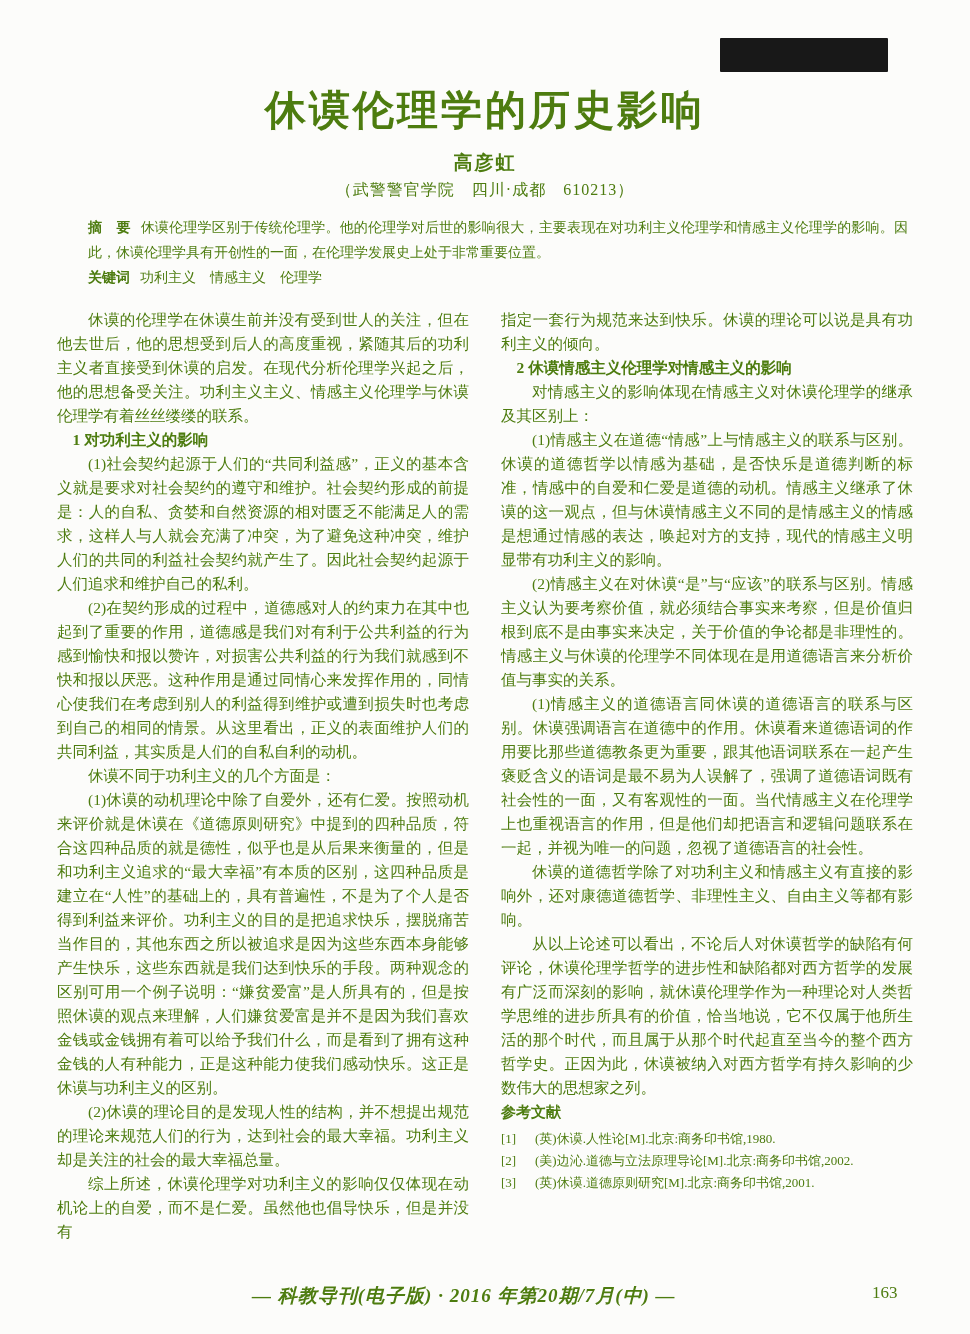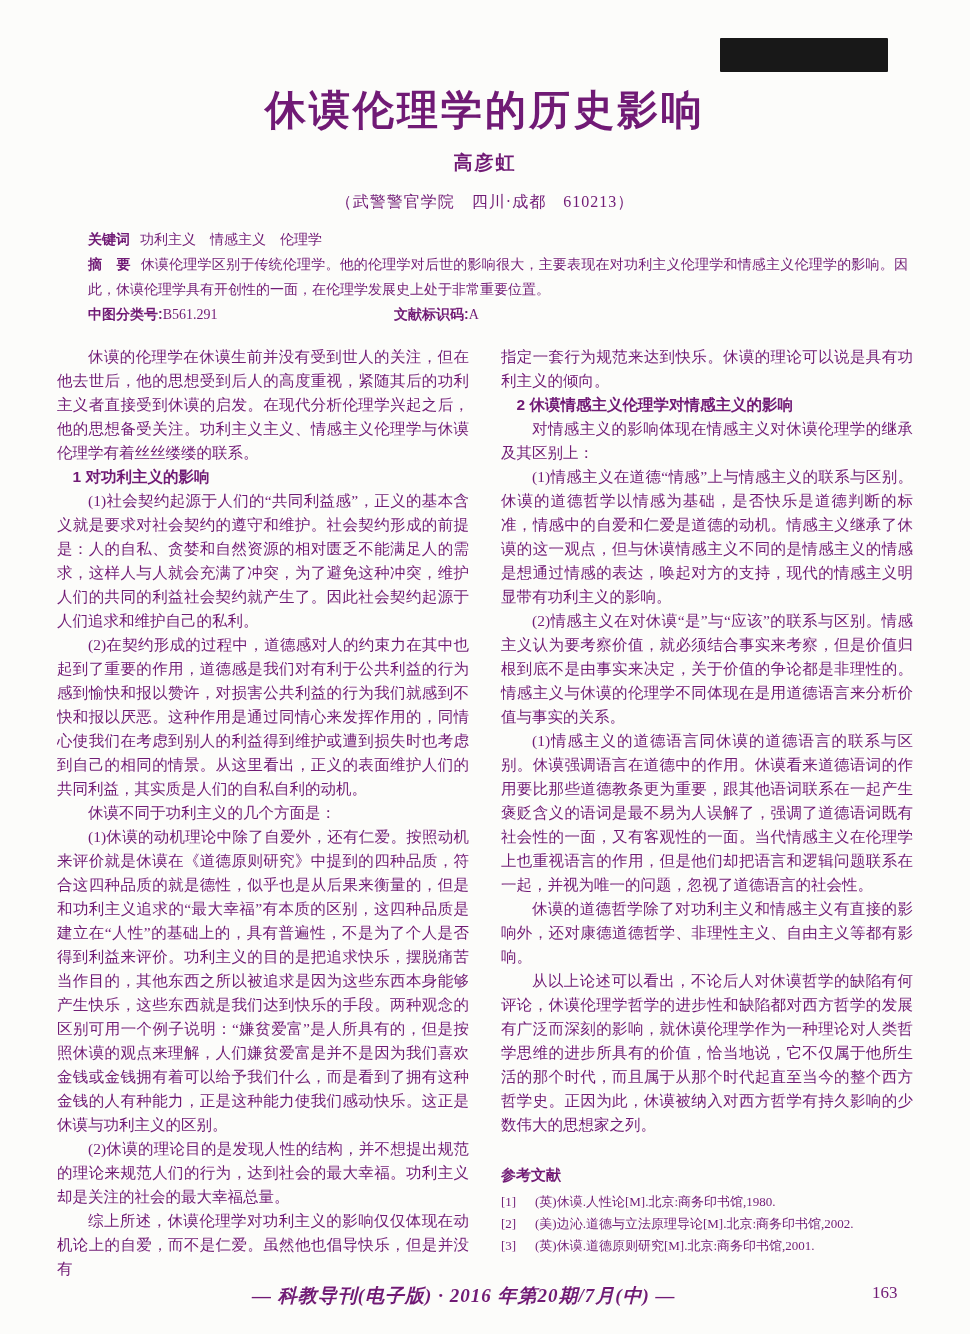--- a/index.html
+++ b/index.html
@@ -4,21 +4,21 @@
 <style>
   html, body { margin: 0; padding: 0; }
   body { background: #e8e8e6; }
   .page {
     position: relative;
     width: 970px;
     height: 1334px;
     margin: 0 auto;
     background: #fcfcfa;
     overflow: hidden;
-    color: #701a75;
+    color: #4d7c0f;
     font-family: "Liberation Serif", serif;
   }
   .redaction {
     position: absolute;
     left: 720px; top: 38px;
     width: 168px; height: 34px;
     background: #181818;
     border-radius: 1px;
   }
   .title {
@@ -31,21 +31,21 @@
     letter-spacing: 3px;
   }
   .author {
     margin-top: 16px;
     text-align: center;
     font-size: 19px;
     font-weight: bold;
     letter-spacing: 2px;
   }
   .affiliation {
-    margin-top: 16px;
+    margin-top: 4px;
     text-align: center;
     font-size: 16px;
     letter-spacing: 1px;
   }
   .meta {
     margin: 14px 62px 0 88px;
     font-size: 14px;
     line-height: 25px;
     text-align: justify;
   }
@@ -67,26 +67,26 @@
     width: 420px;
     font-size: 15.5px;
     line-height: 24px;
     text-align: justify;
   }
   .col p { margin: 0; text-indent: 2em; }
   .col p.no-indent { text-indent: 0; }
   .sec {
     margin: 0;
     padding-left: 1em;
-    font-family: Liberation Sans, sans-serif;
+    font-family: Liberation Serif, serif;
     font-weight: bold;
     font-size: 15.5px;
     line-height: 24px;
   }
-  .refs { margin-top: 26px; }
+  .refs { }
   .refs-heading {
     margin: 0 0 4px 0;
     font-family: "Liberation Sans", sans-serif;
     font-weight: bold;
     font-size: 15px;
     line-height: 24px;
   }
   .ref-item {
     display: flex;
     font-size: 13px;
@@ -121,27 +121,24 @@
 <div class="page">
 
   <div class="redaction"></div>
 
   <h1 class="title">休谟伦理学的历史影响</h1>
   <div class="author">高彦虹</div>
   <div class="affiliation">（武警警官学院　四川·成都　610213）</div>
 
   <div class="meta">
     <p>
-      <span class="label">关键词</span><span>功利主义　情感主义　伦理学</span>
+      <span class="label">摘　要</span><span>休谟伦理学区别于传统伦理学。他的伦理学对后世的影响很大，主要表现在对功利主义伦理学和情感主义伦理学的影响。因此，休谟伦理学具有开创性的一面，在伦理学发展史上处于非常重要位置。</span>
     </p>
     <p>
-      <span class="label">摘　要</span><span>休谟伦理学区别于传统伦理学。他的伦理学对后世的影响很大，主要表现在对功利主义伦理学和情感主义伦理学的影响。因此，休谟伦理学具有开创性的一面，在伦理学发展史上处于非常重要位置。</span>
-    </p>
-    <p class="clc-row">
-      <span class="cell-left"><span class="label" style="margin-right:0">中图分类号:</span><span>B561.291</span></span><span><span class="label" style="margin-right:0">文献标识码:</span><span>A</span></span>
+      <span class="label">关键词</span><span>功利主义　情感主义　伦理学</span>
     </p>
   </div>
 
   <div class="columns">
     <div class="col">
       <p>休谟的伦理学在休谟生前并没有受到世人的关注，但在他去世后，他的思想受到后人的高度重视，紧随其后的功利主义者直接受到休谟的启发。在现代分析伦理学兴起之后，他的思想备受关注。功利主义主义、情感主义伦理学与休谟伦理学有着丝丝缕缕的联系。</p>
       <h3 class="sec">1 对功利主义的影响</h3>
       <p>(1)社会契约起源于人们的“共同利益感”，正义的基本含义就是要求对社会契约的遵守和维护。社会契约形成的前提是：人的自私、贪婪和自然资源的相对匮乏不能满足人的需求，这样人与人就会充满了冲突，为了避免这种冲突，维护人们的共同的利益社会契约就产生了。因此社会契约起源于人们追求和维护自己的私利。</p>
       <p>(2)在契约形成的过程中，道德感对人的约束力在其中也起到了重要的作用，道德感是我们对有利于公共利益的行为感到愉快和报以赞许，对损害公共利益的行为我们就感到不快和报以厌恶。这种作用是通过同情心来发挥作用的，同情心使我们在考虑到别人的利益得到维护或遭到损失时也考虑到自己的相同的情景。从这里看出，正义的表面维护人们的共同利益，其实质是人们的自私自利的动机。</p>
       <p>休谟不同于功利主义的几个方面是：</p>

